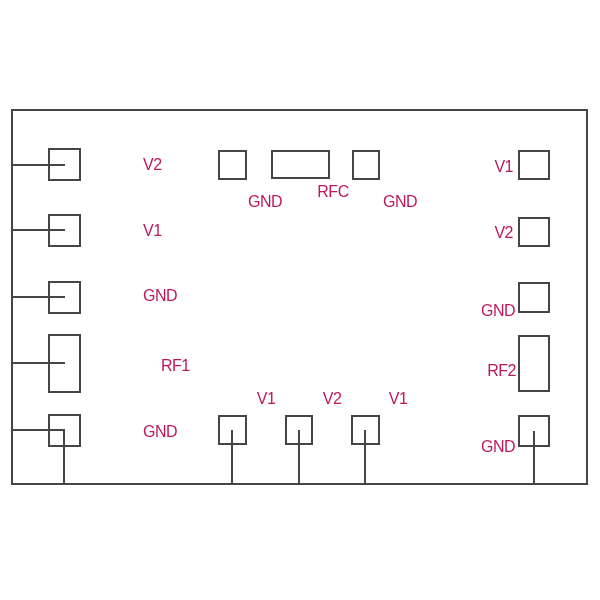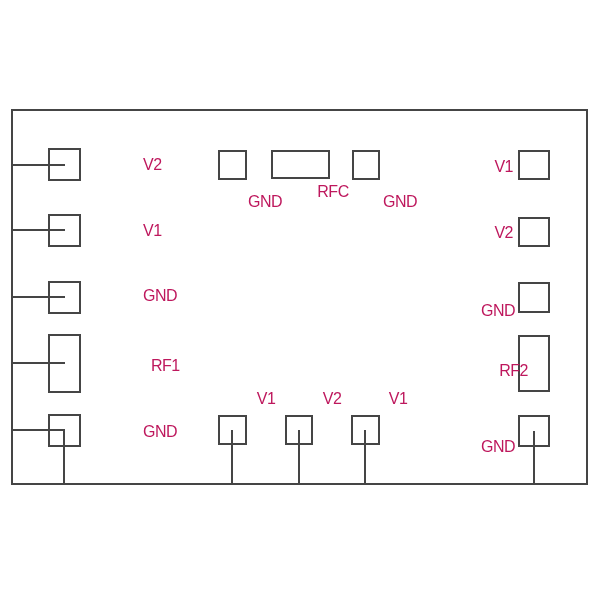--- a/index.html
+++ b/index.html
@@ -66,32 +66,32 @@
   .vL{left:63px;top:429px;width:2px;height:55px;}
   .vb1{left:231px;top:430px;width:2px;height:54px;}
   .vb2{left:298px;top:430px;width:2px;height:54px;}
   .vb3{left:364px;top:430px;width:2px;height:54px;}
   .vR{left:533px;top:431px;width:2px;height:53px;}
 
   
   .ll1{left:110px;top:165px;}
   .ll2{left:110px;top:231px;}
   .ll3{left:110px;top:296px;}
-  .ll4{left:118px;top:366px;}
+  .ll4{left:128px;top:366px;}
   .ll5{left:110px;top:432px;}
   .tl1{left:232px;top:202px;}
   .tl2{left:300px;top:192px;}
   .tl3{left:367px;top:202px;}
   .bl1{left:233px;top:399px;}
   .bl2{left:299px;top:399px;}
   .bl3{left:365px;top:399px;}
   .rl1{right:87px;top:167px;}
   .rl2{right:87px;top:233px;}
   .rl3{right:85px;top:311px;}
-  .rl4{right:72px;top:371px;}
+  .rl4{right:84px;top:371px;}
   .rl5{right:85px;top:447px;}
 </style>
 </head>
 <body>
 
 <div class="diagram">
 
   <div class="outline"></div>
 
   <div class="ln h1"></div>

